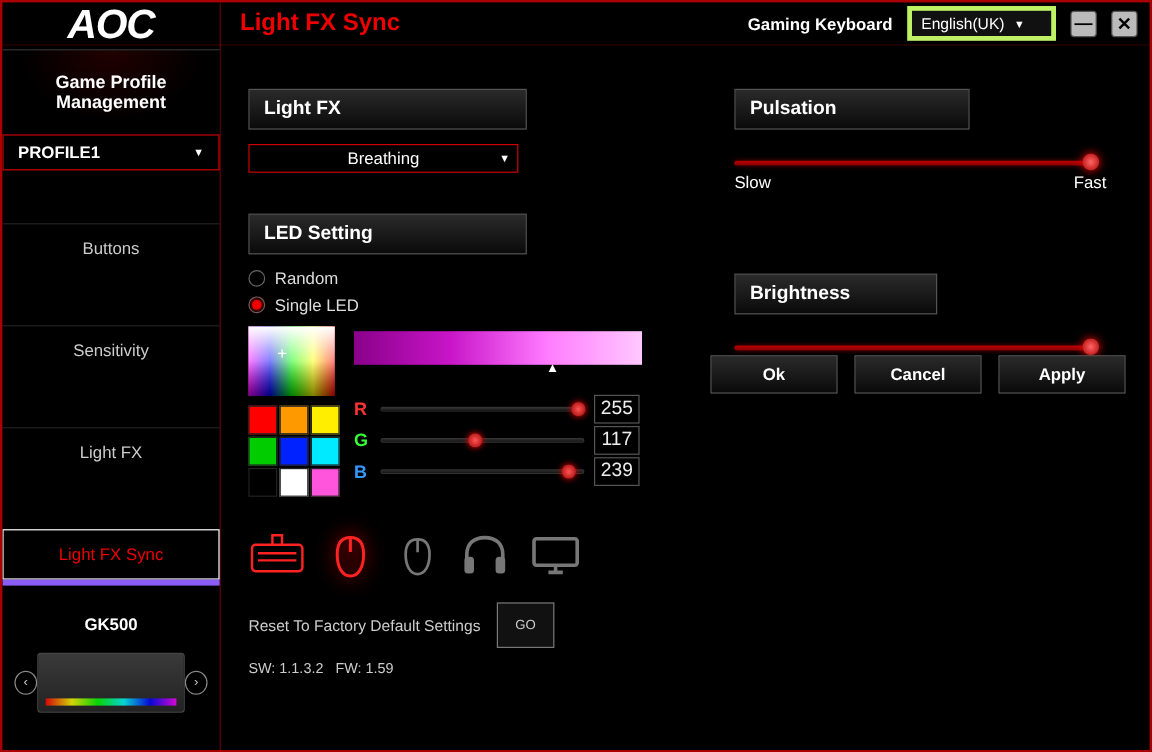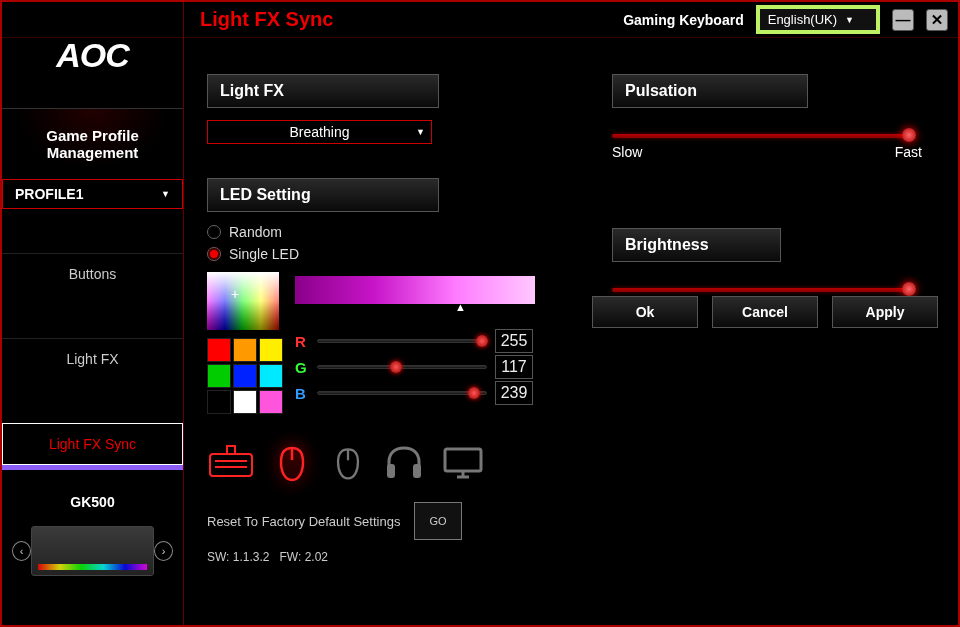--- a/index.html
+++ b/index.html
@@ -206,20 +206,21 @@
 <div class="sidebar">
   <div class="logo-area">
     <span class="logo-text">AOC</span>
   </div>
   <div class="section-header" style="white-space:pre-line">Game Profile
 Management</div>
   <div class="profile-row">
     <span>PROFILE1</span>
   </div>
   <div class="nav-item">Buttons</div>
+  <div class="nav-item">Sensitivity</div>
   <div class="nav-item">Light FX</div>
   <div class="nav-item active">Light FX Sync</div>
   <div class="device-section">
     <div class="device-name">GK500</div>
     <div class="device-row">
       <span class="arrow-circle">‹</span>
       <div class="device-image"></div>
       <span class="arrow-circle">›</span>
     </div>
   </div>
@@ -324,21 +325,21 @@
         <line x1="22" y1="27" x2="22" y2="33" stroke="#777" stroke-width="3"></line>
       </svg>
     </div>
 
     <div class="reset-row">
       <span>Reset To Factory Default Settings</span>
       <div class="go-btn">GO</div>
     </div>
     <div class="version">
       <span>SW:</span> <span>1.1.3.2</span>&nbsp;&nbsp;
-      <span>FW:</span> <span>2.02</span>
+      <span>FW:</span> <span>1.59</span>
     </div>
   </div>
 
   <div class="col-right">
     <div class="panel-heading" style="width:196px">Pulsation</div>
     <div class="slider-block">
       <div class="big-track">
         <div class="big-thumb" style="left:290px"></div>
       </div>
       <div class="slider-labels">

